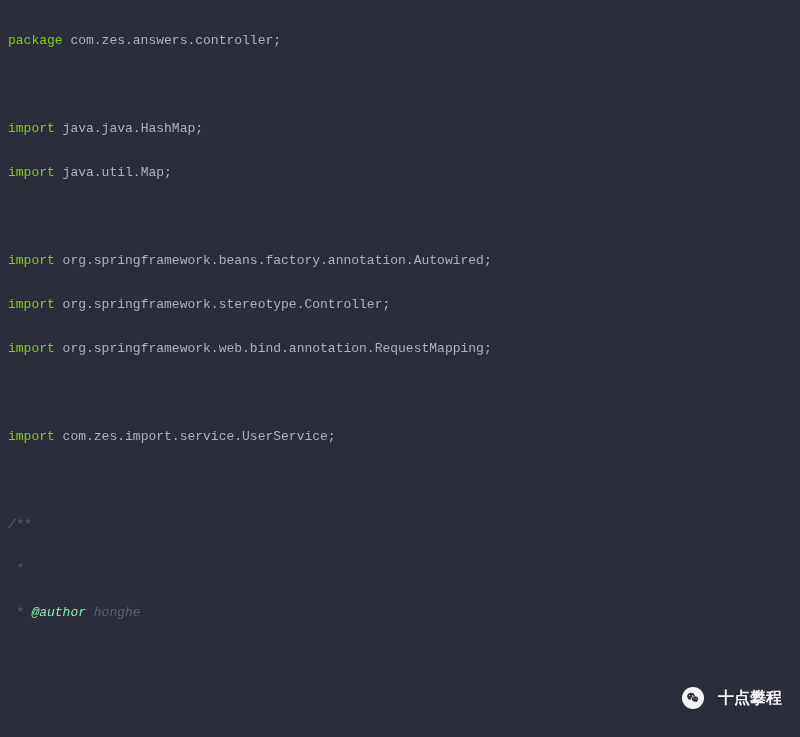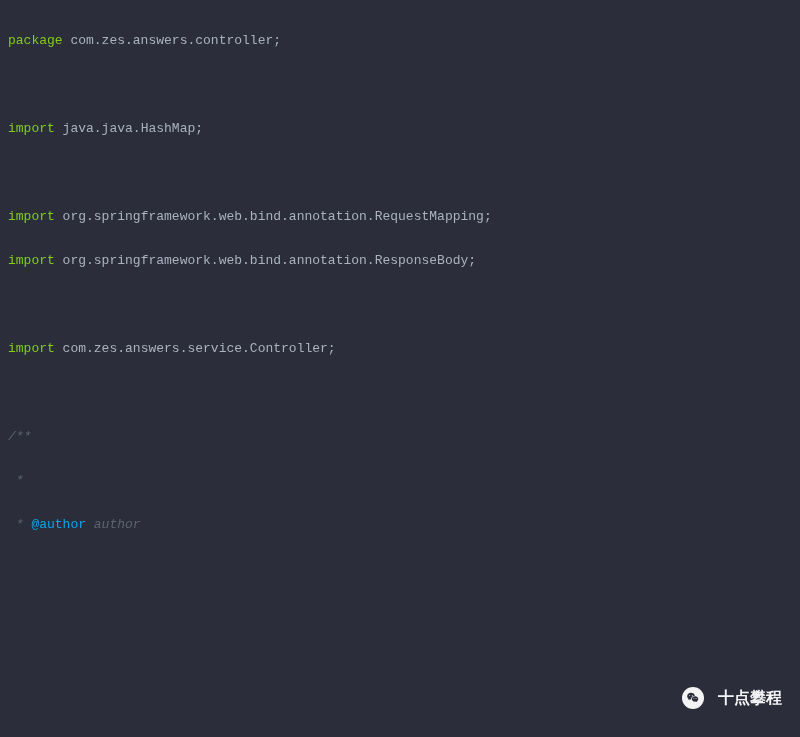--- a/index.html
+++ b/index.html
@@ -11,21 +11,21 @@
       width: 800px;
       height: 737px;
       padding: 8px 0 8px 8px;
       overflow: hidden;
       position: relative;
     }
     .code { white-space: pre; }
     .kw { color: #84cc16; }
     .pkg { color: #abb2bf; margin-top: 20px; }
     .cm { color: #5c6370; font-style: italic; }
-    .cmtag { color: #0ea5e9; }
+    .cmtag { color: #86efac; font-style: italic; }
     .watermark {
       position: absolute;
       right: 18px;
       bottom: 28px;
       display: flex;
       align-items: center;
       gap: 14px;
       color: #ffffff;
       font-family: -apple-system, sans-serif;
       font-size: 16px;
@@ -43,29 +43,31 @@
     }
     .watermark-icon svg { width: 14px; height: 14px; }
   </style>
 </head>
 <body>
 
 <div class="code">
 <div><span class="kw">package</span><span class="pkg"> com.zes.answers.controller;</span></div>
 <div> </div>
 <div><span class="kw">import</span><span class="pkg"> java.java.HashMap;</span></div>
+<div><span class="kw">import</span><span class="pkg"> java.util.Map;</span></div>
 <div> </div>
+<div><span class="kw">import</span><span class="pkg"> org.springframework.beans.factory.annotation.Autowired;</span></div>
+<div><span class="kw">import</span><span class="pkg"> org.springframework.stereotype.Controller;</span></div>
 <div><span class="kw">import</span><span class="pkg"> org.springframework.web.bind.annotation.RequestMapping;</span></div>
-<div><span class="kw">import</span><span class="pkg"> org.springframework.web.bind.annotation.ResponseBody;</span></div>
 <div> </div>
-<div><span class="kw">import</span><span class="pkg"> com.zes.answers.service.Controller;</span></div>
+<div><span class="kw">import</span><span class="pkg"> com.zes.import.service.UserService;</span></div>
 <div> </div>
 <div><span class="cm">/**</span></div>
 <div><span class="cm"> *</span></div>
-<div><span class="cm"> * </span><span class="cmtag">@author</span><span class="cm"> author</span></div>
+<div><span class="cm"> * </span><span class="cmtag">@author</span><span class="cm"> honghe</span></div>
 <div></div>
 
 
 
 
 
 
 
 
 

